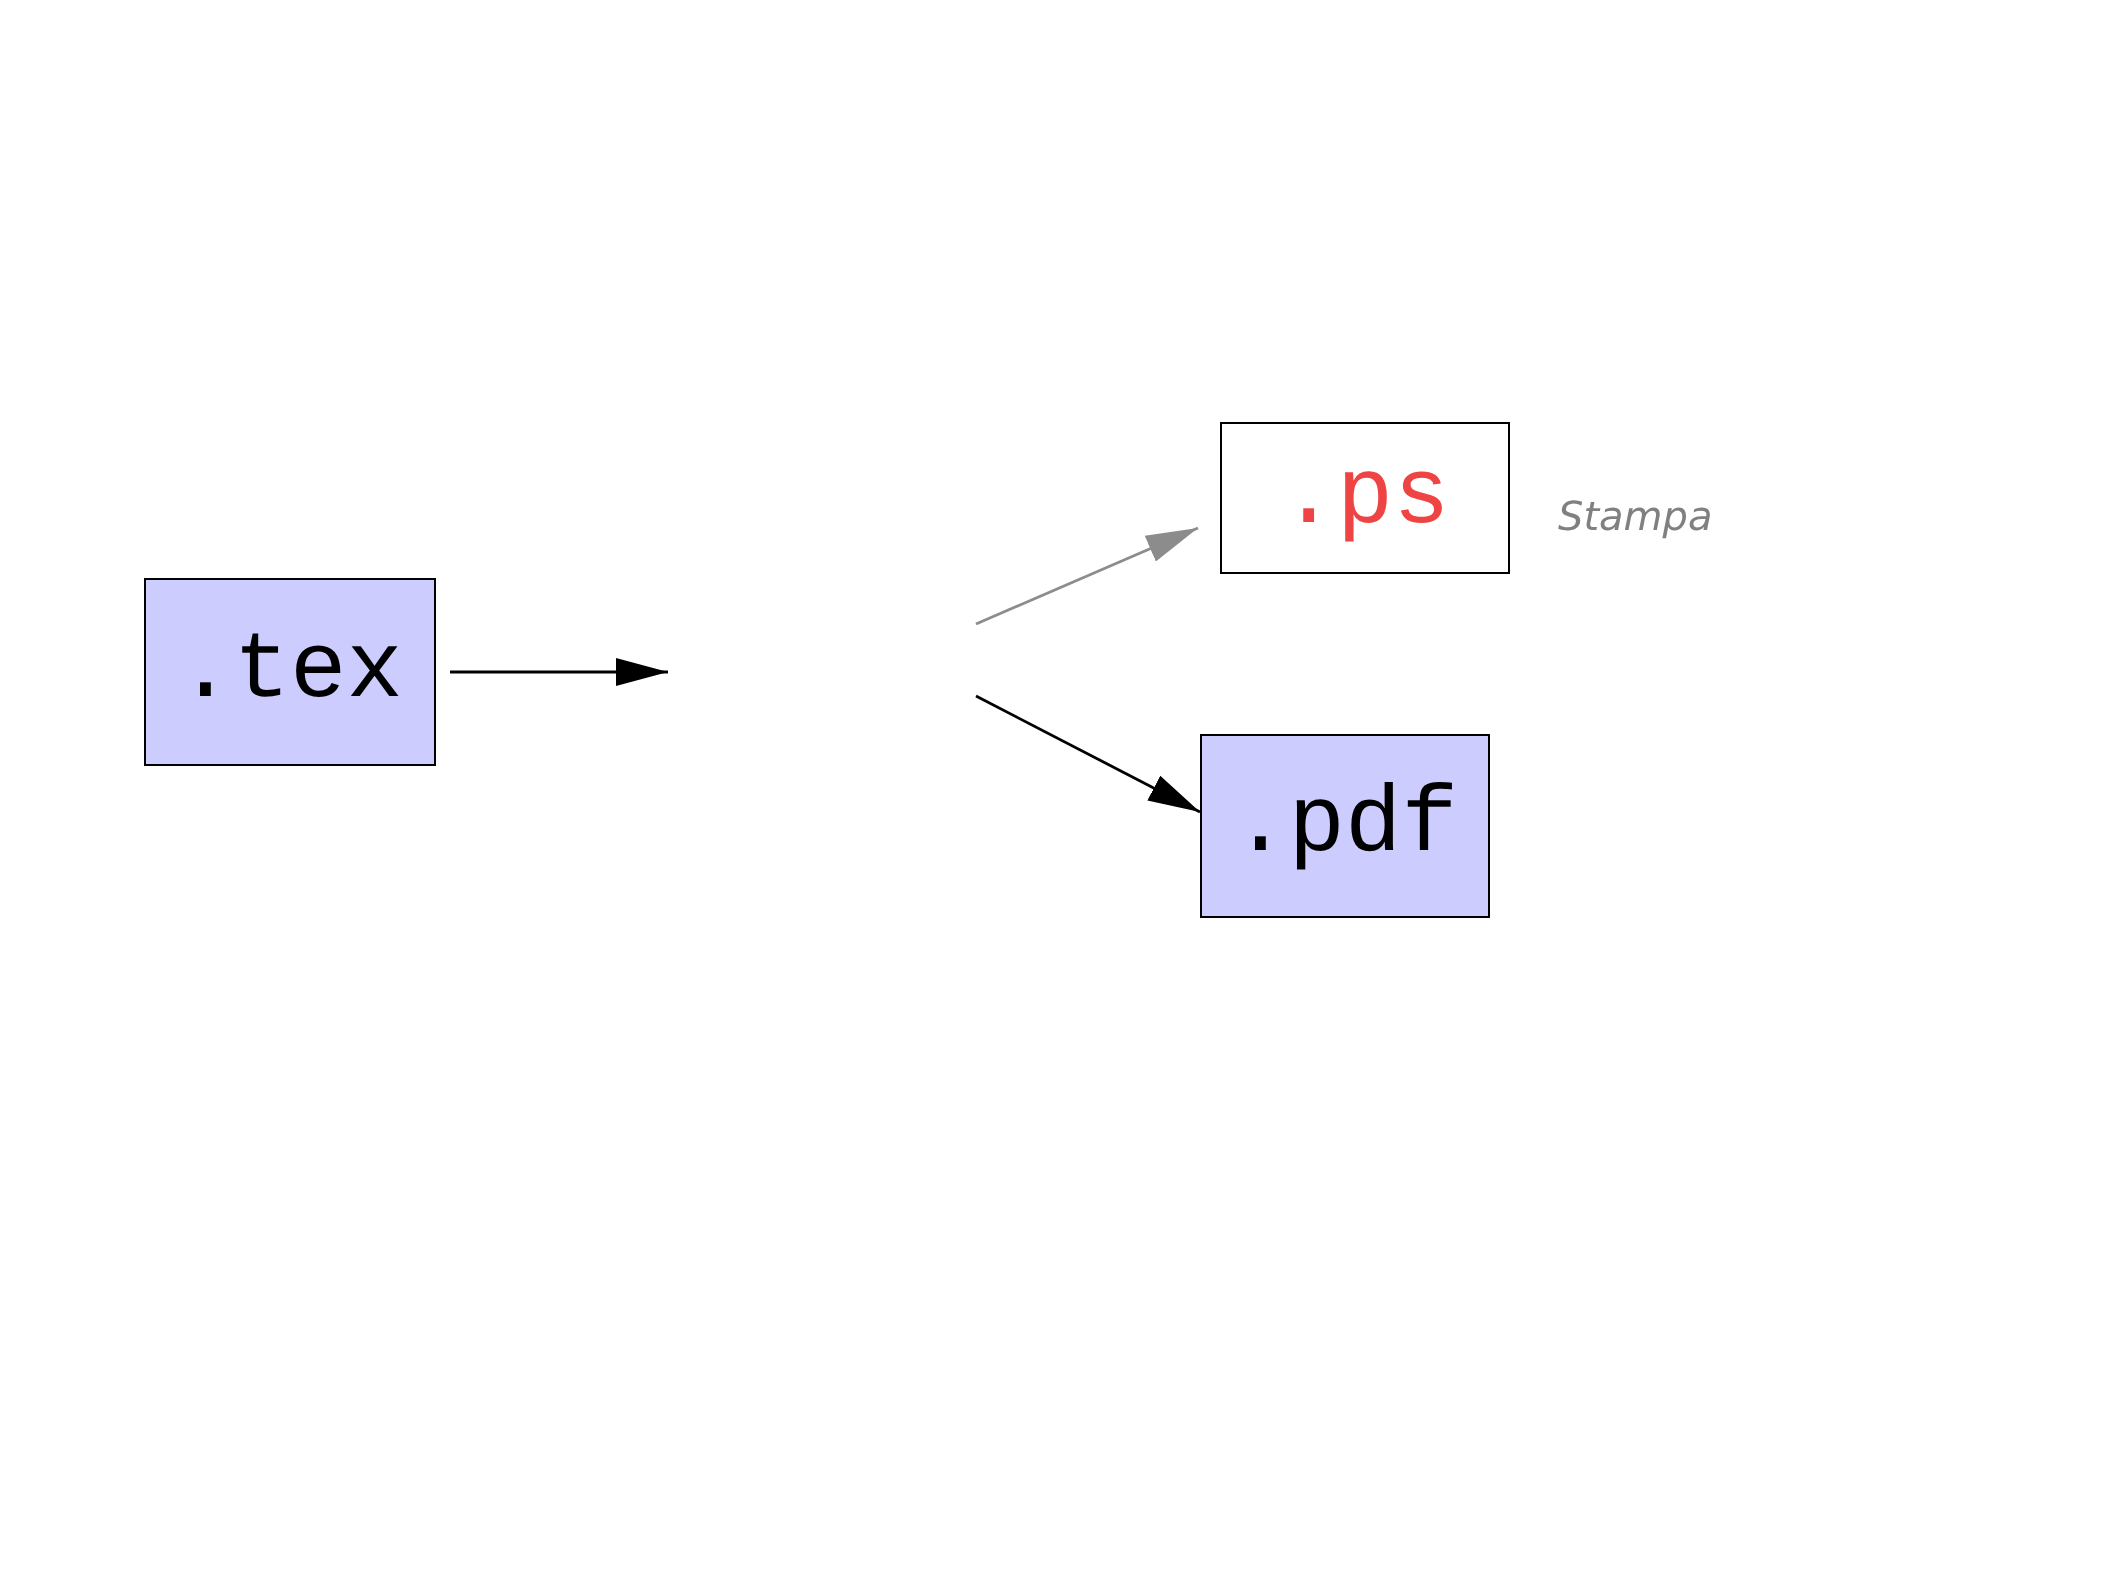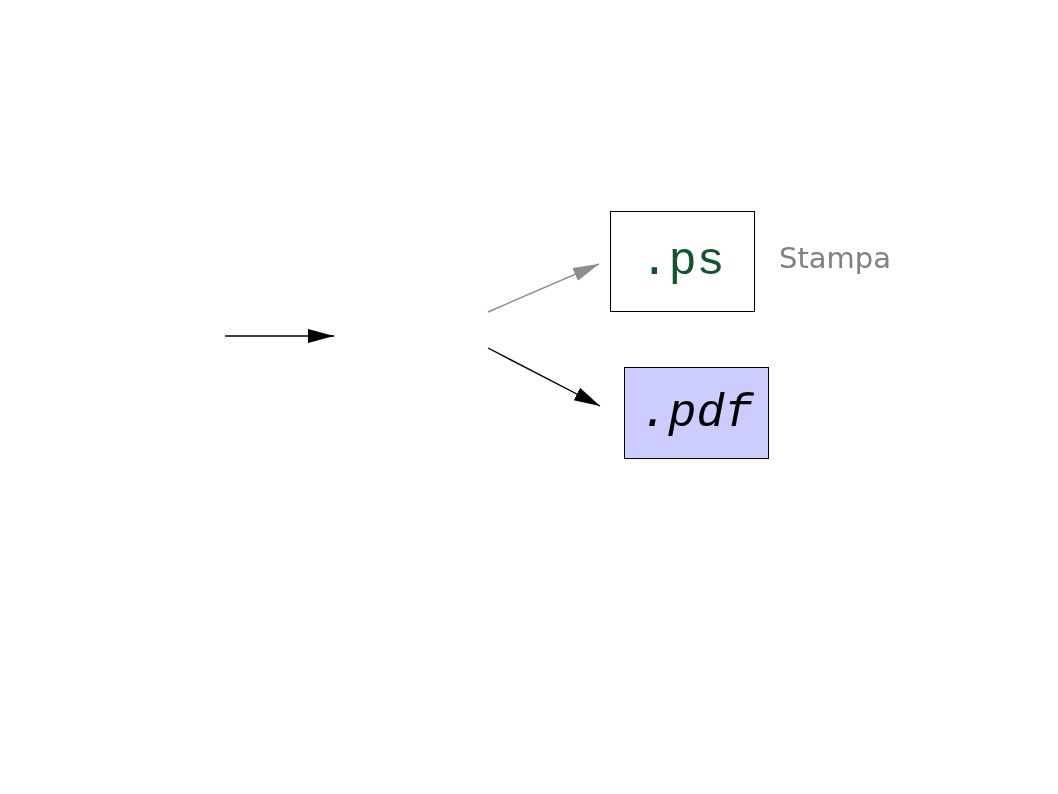--- a/index.html
+++ b/index.html
@@ -23,27 +23,28 @@
     position: absolute;
     border: 1.5px solid #000000;
     display: flex; align-items: center; justify-content: center;
     font-family: "Liberation Mono", "DejaVu Sans Mono", monospace;
     font-size: 47px;
     color: #000000;
     background: #ccccff;
   }
   .node-tex { left: 72px;  top: 289px; width: 146px; height: 94px; }
   .node-dvi { left: 337px; top: 289px; width: 146px; height: 94px; }
-  .node-ps  { left: 610px; top: 211px; width: 145px; height: 101px; background: #ffffff; color: #14532d; }
-  .node-pdf { left: 624px; top: 367px; width: 145px; height: 92px; font-style: italic; }
+  .node-ps  { left: 610px; top: 211px; width: 145px; height: 76px; background: #ffffff; color: #ef4444; }
+  .node-pdf { left: 600px; top: 367px; width: 145px; height: 92px; }
   .annotation {
     position: absolute;
-    font-size: 29px;
+    font-size: 20px;
     line-height: 38px;
     white-space: normal;
+    font-style: italic;
   }
   .annotation-ps  { left: 779px; top: 239px; color: #808080; }
   .annotation-pdf { left: 779px; top: 377px; color: #000000; width: 260px; }
 </style>
 </head>
 <body>
 
 <div class="canvas">
 
   <svg class="edges-layer" width="1058" height="794" viewBox="0 0 1058 794" xmlns="http://www.w3.org/2000/svg">
@@ -56,20 +57,23 @@
       </marker>
     </defs>
 
     <line x1="225" y1="336" x2="334" y2="336" stroke-width="1.4" marker-end="url(#head-black)" stroke="#000000"></line>
 
     <line x1="488" y1="312" x2="599" y2="264" stroke-width="1.4" marker-end="url(#head-gray)" stroke="#8c8c8c"></line>
 
     <line x1="488" y1="348" x2="600" y2="406" stroke-width="1.4" marker-end="url(#head-black)" stroke="#000000"></line>
   </svg>
 
+  <div class="node node-tex">
+    <span>.tex</span>
+  </div>
 
 
   <div class="node node-ps">
     <span>.ps</span>
   </div>
 
   <div class="node node-pdf">
     <span>.pdf</span>
   </div>
 

